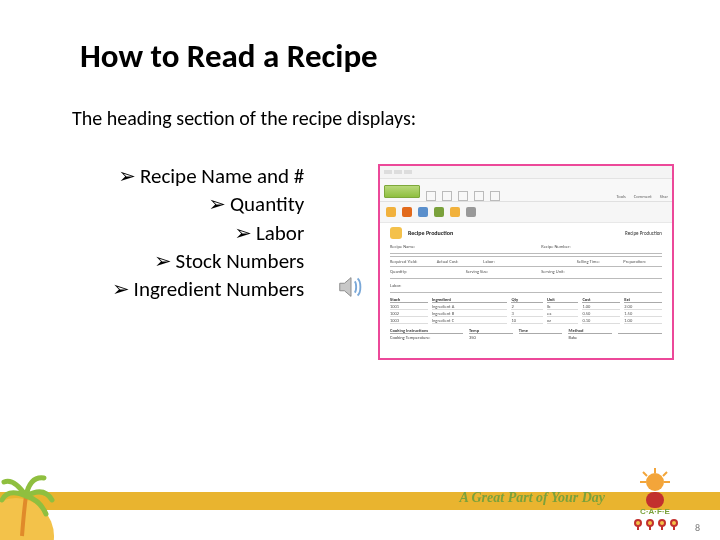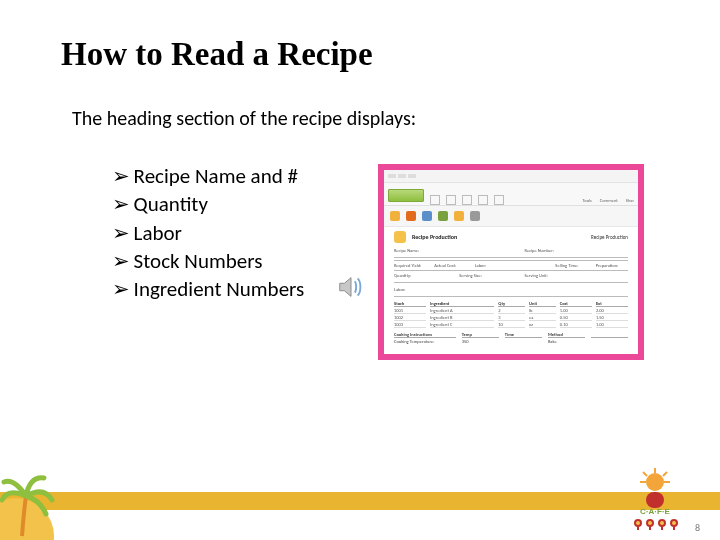--- a/index.html
+++ b/index.html
@@ -9,50 +9,51 @@
     background: #fff; color: #000;
     overflow: hidden;
   }
   .slide {
     position: relative;
     width: 720px; height: 540px;
     box-sizing: border-box;
   }
   .title {
     position: absolute;
-    left: 61px; top: 36px;
-    font-size: 33px; font-weight: 700; font-family: Liberation Serif, serif;
+    left: 80px; top: 36px;
+    font-size: 33px; font-weight: 700;
   }
   .subhead {
     position: absolute;
     left: 72px; top: 106px;
     font-size: 20px;
   }
   .bullets {
     position: absolute;
     left: 112px; top: 162px;
     font-size: 21px;
     line-height: 1.35;
+    text-align: right;
   }
   .bullets .li { white-space: nowrap; }
   .bullets .marker {
     font-family: Wingdings, "Segoe UI Symbol", Arial;
     margin-right: 4px;
   }
   .audio-icon {
     position: absolute;
     left: 336px; top: 272px;
     width: 30px; height: 30px;
   }
   .shot {
     position: absolute;
     left: 378px; top: 164px;
-    width: 266px; height: 196px;
+    width: 296px; height: 196px;
     font-size: 5px; color:#444;
-    border: 6px solid #ec4899;
+    border: 2px solid #ec4899;
     background: #fff;
     box-sizing: border-box;
   }
   .shot .titlebar {
     height: 8px; background: #f4f4f4;
     border-bottom: 1px solid #e3e3e3;
     padding: 2px 4px;
     display:flex; align-items:center; gap:2px;
   }
   .shot .titlebar .wb { width:8px;height:4px;background:#ddd; display:inline-block; }
@@ -273,20 +274,21 @@
         <span>Cooking Temperature:</span>
         <span>350</span>
         <span></span>
         <span>Bake</span>
         <span></span>
       </div>
     </div>
   </div>
 
   <div class="footer-bar"></div>
+  <div class="tagline">A Great Part of Your Day</div>
 
   <svg class="palm" viewBox="0 0 70 70">
     <circle cx="16" cy="66" r="38" fill="#f3c24a"></circle>
     <path d="M22 66 Q24 40 26 26" stroke="#e08a2a" stroke-width="4" fill="none"></path>
     <path d="M26 26 Q8 18 2 30 M26 26 Q14 8 4 12 M26 26 Q30 6 44 8 M26 26 Q44 16 52 30 M26 26 Q40 30 46 44" stroke="#8fbf3f" stroke-width="5" fill="none" stroke-linecap="round"></path>
   </svg>
 
   <svg class="logo-right" viewBox="0 0 70 62">
     <circle cx="35" cy="14" r="9" fill="#f3a53a"></circle>
     <path d="M35 5 L35 0 M27 8 L23 4 M43 8 L47 4 M26 14 L20 14 M44 14 L50 14" stroke="#f3a53a" stroke-width="2"></path>

